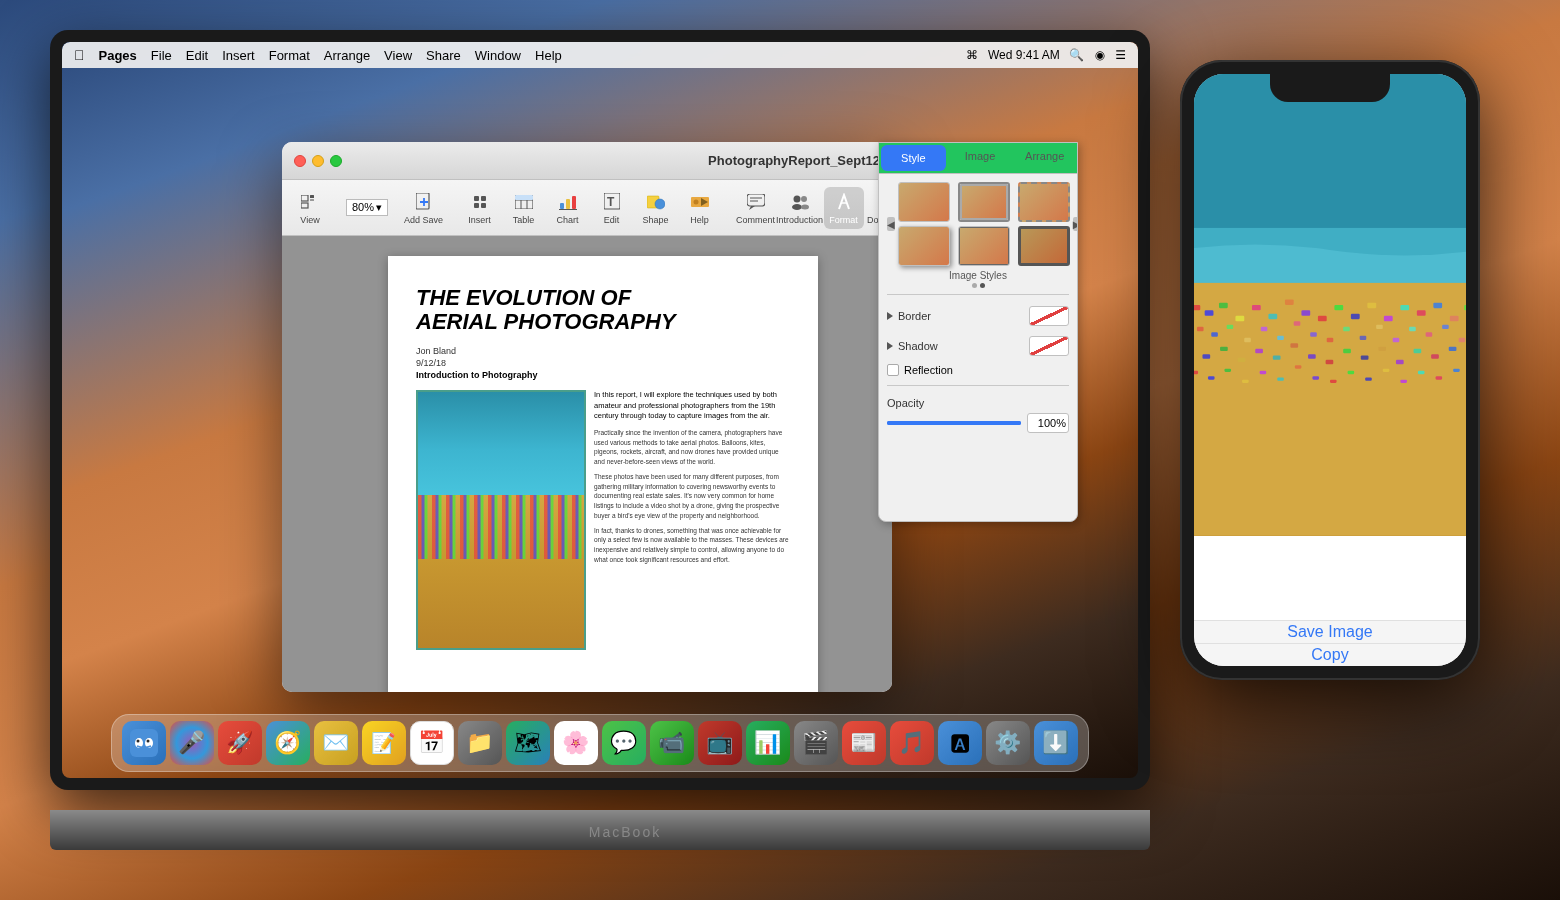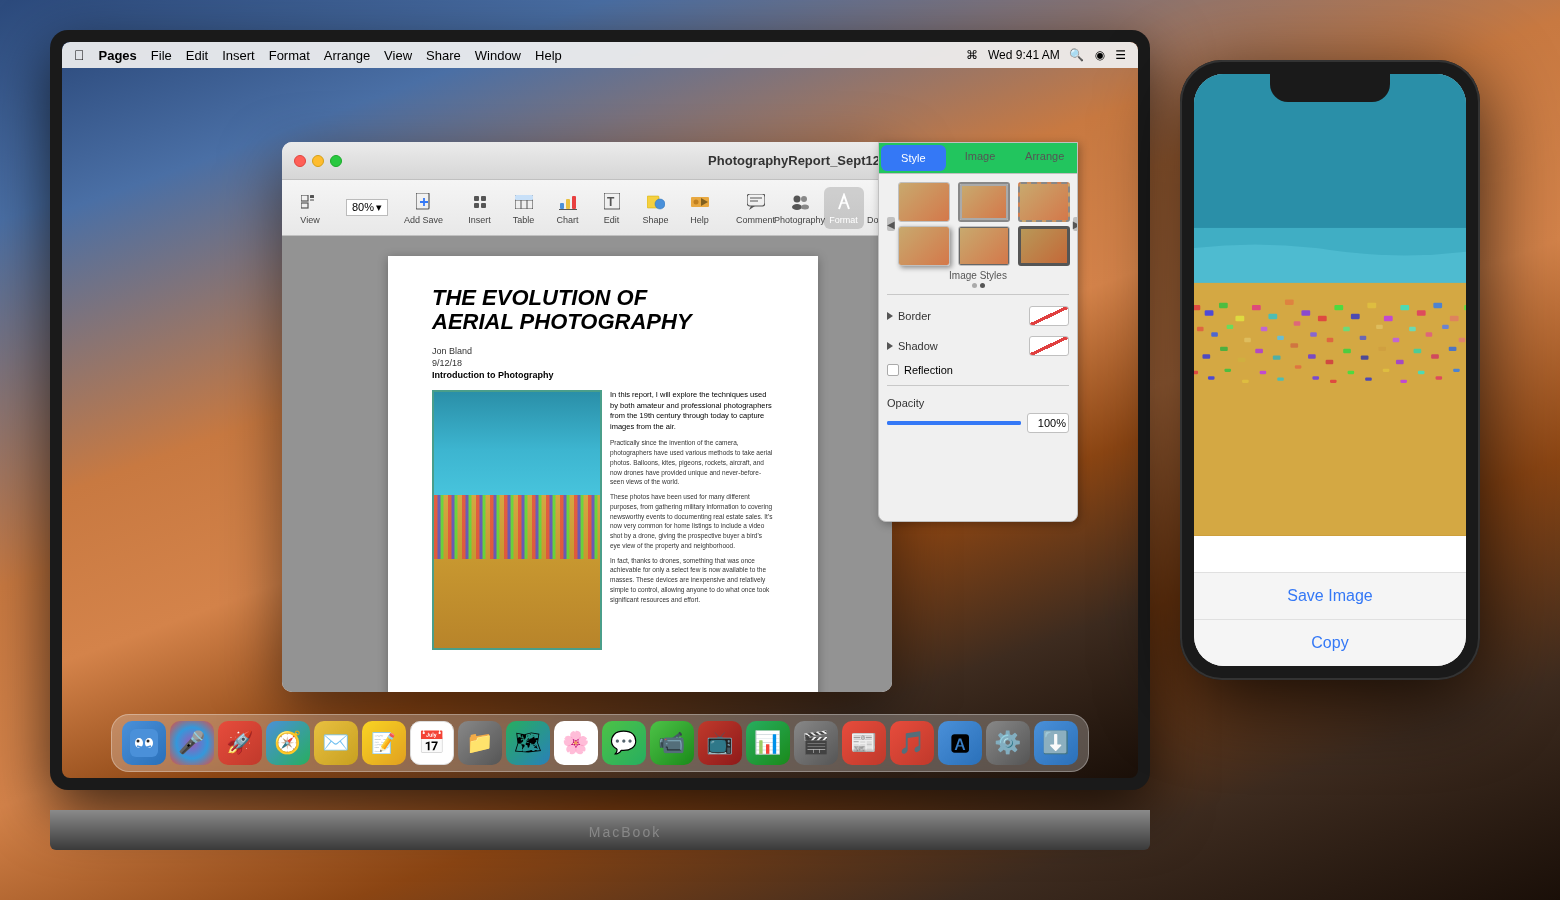--- a/index.html
+++ b/index.html
@@ -224,21 +224,21 @@
       display: flex;
       justify-content: center;
       padding: 20px;
     }
 
     .doc-page {
       width: 430px;
       min-height: 490px;
       background: white;
       box-shadow: 0 2px 10px rgba(0,0,0,0.3);
-      padding: 30px 44px;
+      padding: 30px 28px;
       position: relative;
       margin-left: 32px;
     }
 
     .doc-title {
       font-size: 22px;
       font-weight: 900;
       line-height: 1.1;
       margin-bottom: 12px;
       color: #000;
@@ -587,21 +587,21 @@
       background: rgba(245,245,245,0.97);
       border-radius: 0;
       backdrop-filter: blur(20px);
       padding: 0;
     }
 
     .action-item {
       display: flex;
       align-items: center;
       justify-content: center;
-      padding: 14px;
+      padding: 2px;
       border-top: 1px solid #e0e0e0;
       font-size: 16px;
       color: #3478f6;
       cursor: pointer;
     }
 
     
     .macbook-bottom {
       position: absolute;
       bottom: 20px;
@@ -823,21 +823,21 @@
 
           <div class="toolbar-btn">
             <div class="toolbar-icon">
               <svg width="20" height="16" viewBox="0 0 20 16">
                 <circle cx="7" cy="5" r="3.5" fill="#555"></circle>
                 <ellipse cx="7" cy="13" rx="5" ry="3" fill="#555"></ellipse>
                 <circle cx="14" cy="5" r="3" fill="#888"></circle>
                 <ellipse cx="15" cy="13" rx="4" ry="2.5" fill="#888"></ellipse>
               </svg>
             </div>
-            <span class="toolbar-label">Photography</span>
+            <span class="toolbar-label">Introduction</span>
           </div>
 
           <div class="toolbar-btn active">
             <div class="toolbar-icon">
               <svg width="16" height="18" viewBox="0 0 16 18">
                 <path d="M3 16 L8 2 L13 16" fill="none" stroke="white" stroke-width="2"></path>
                 <line x1="5" y1="10" x2="11" y2="10" stroke="white" stroke-width="1.5"></line>
               </svg>
             </div>
             <span class="toolbar-label" style="color:white;">Format</span>

